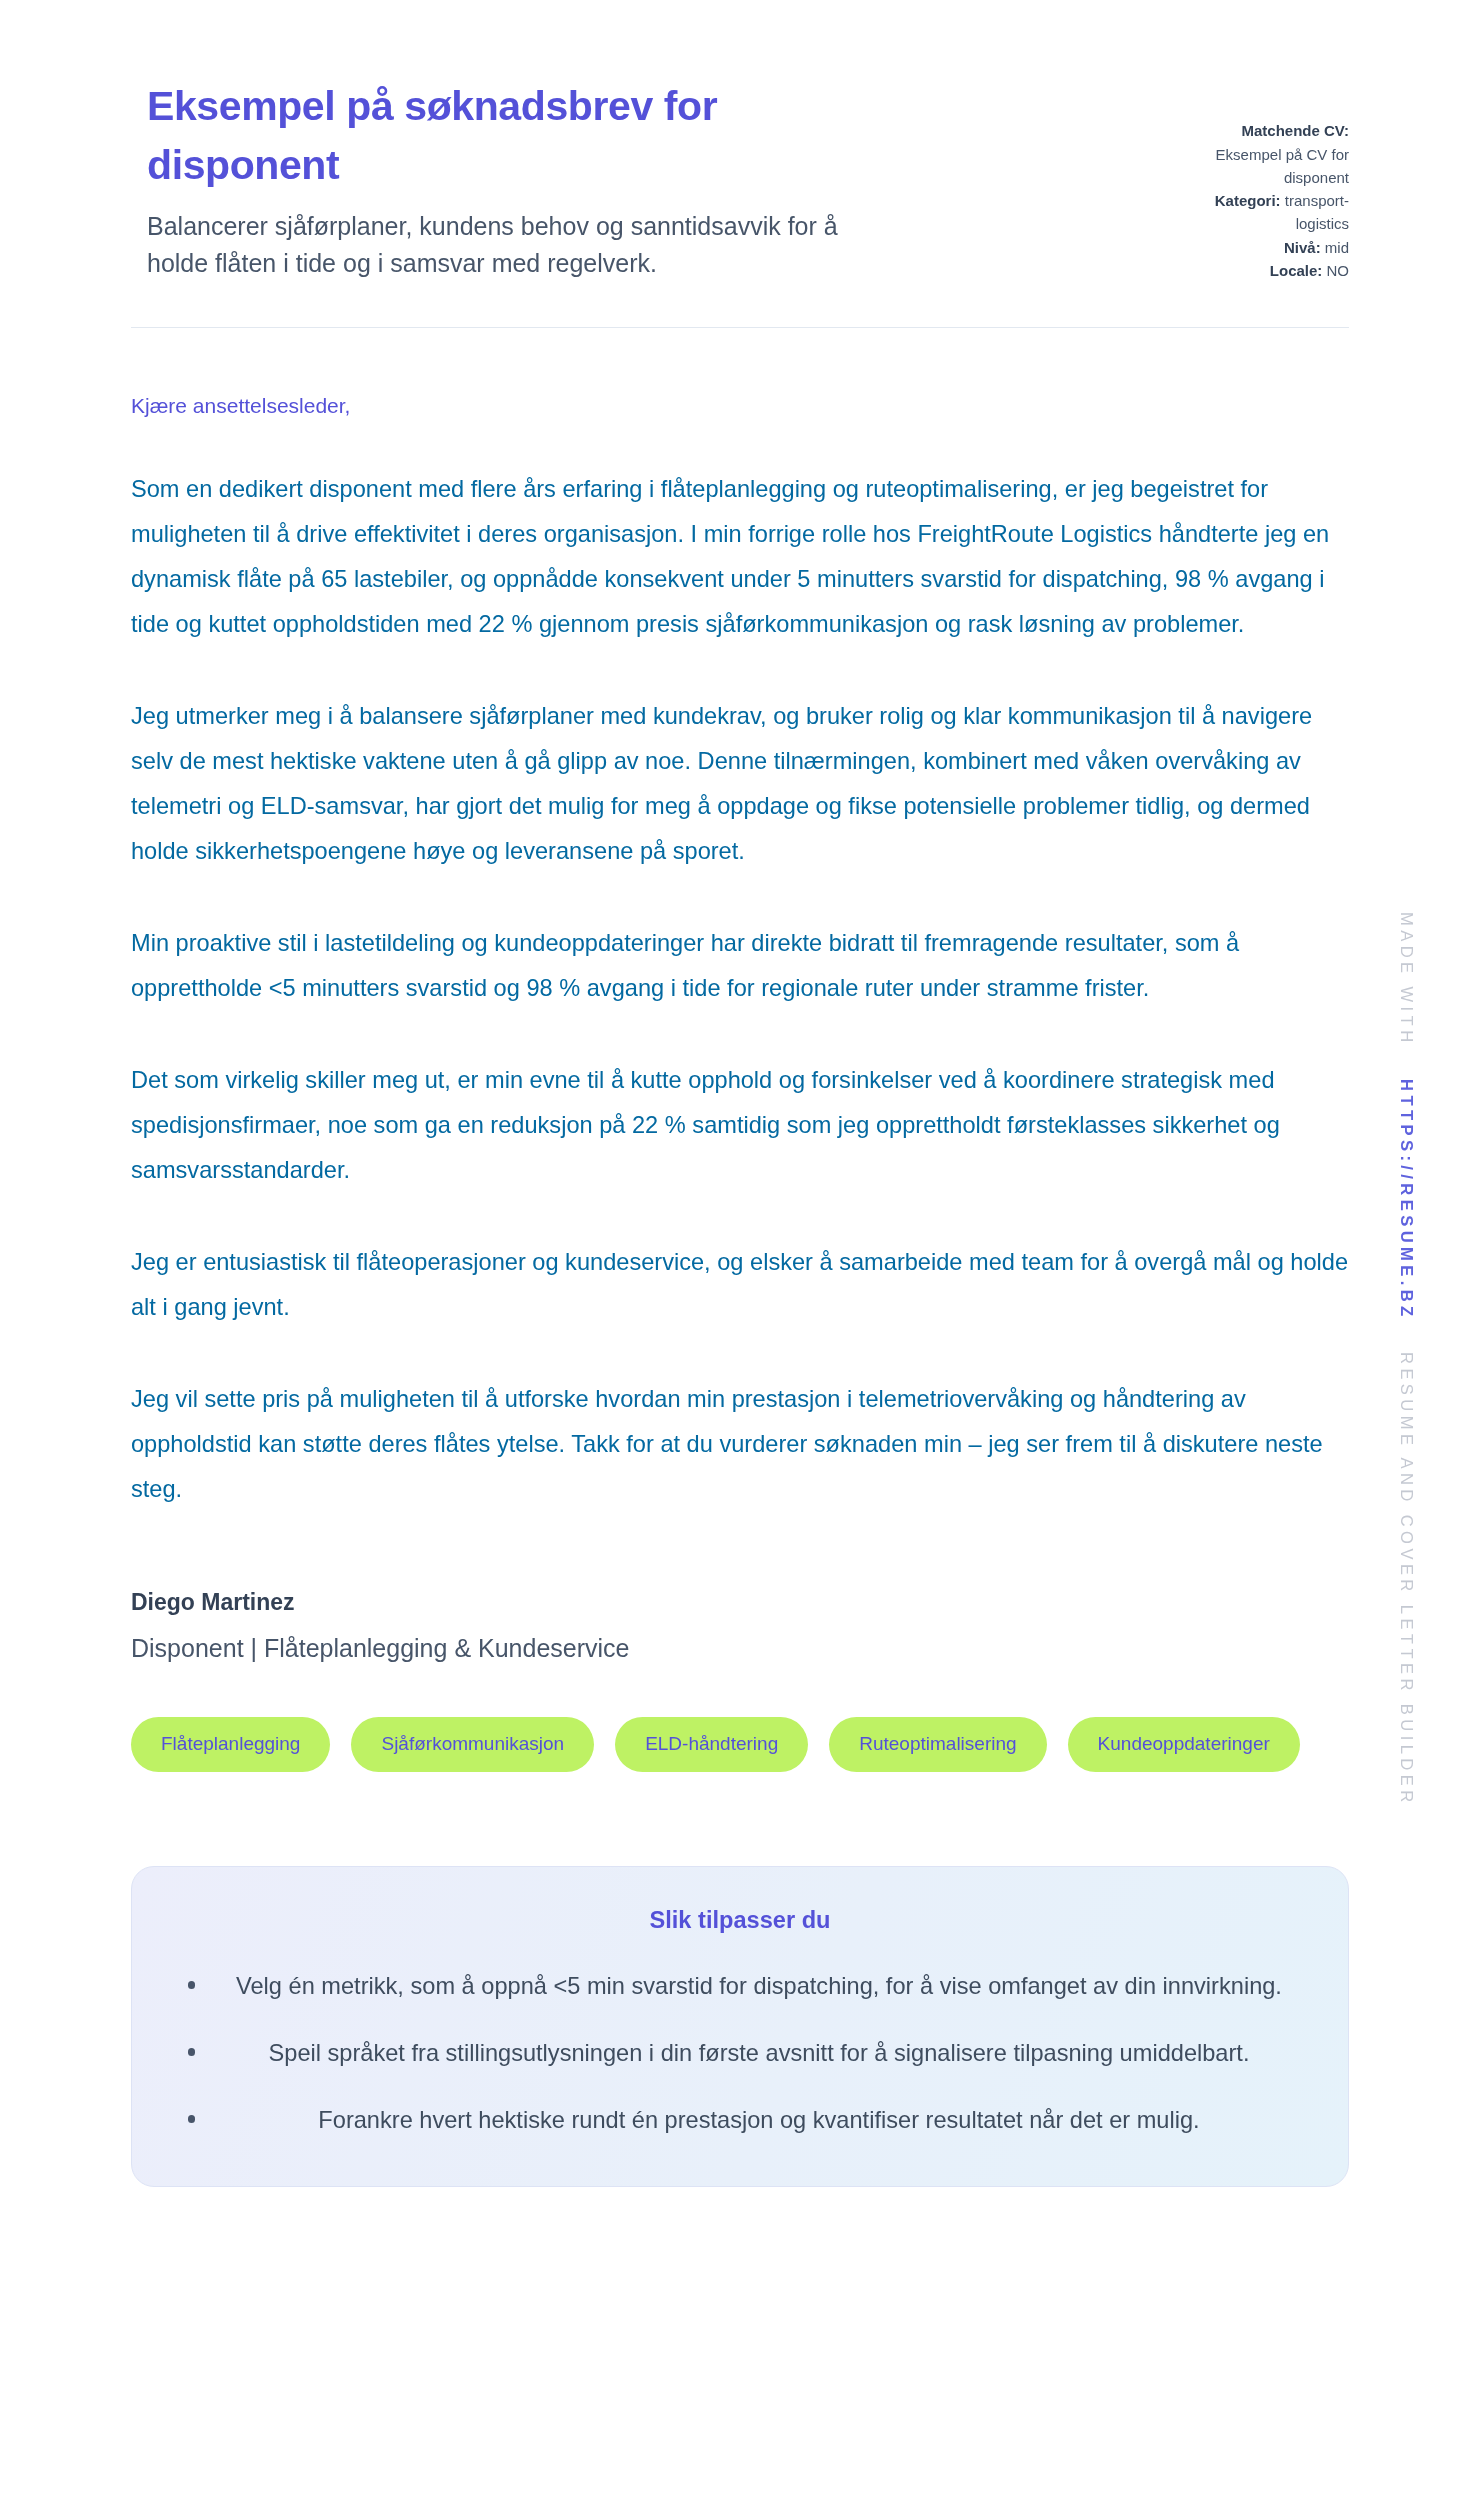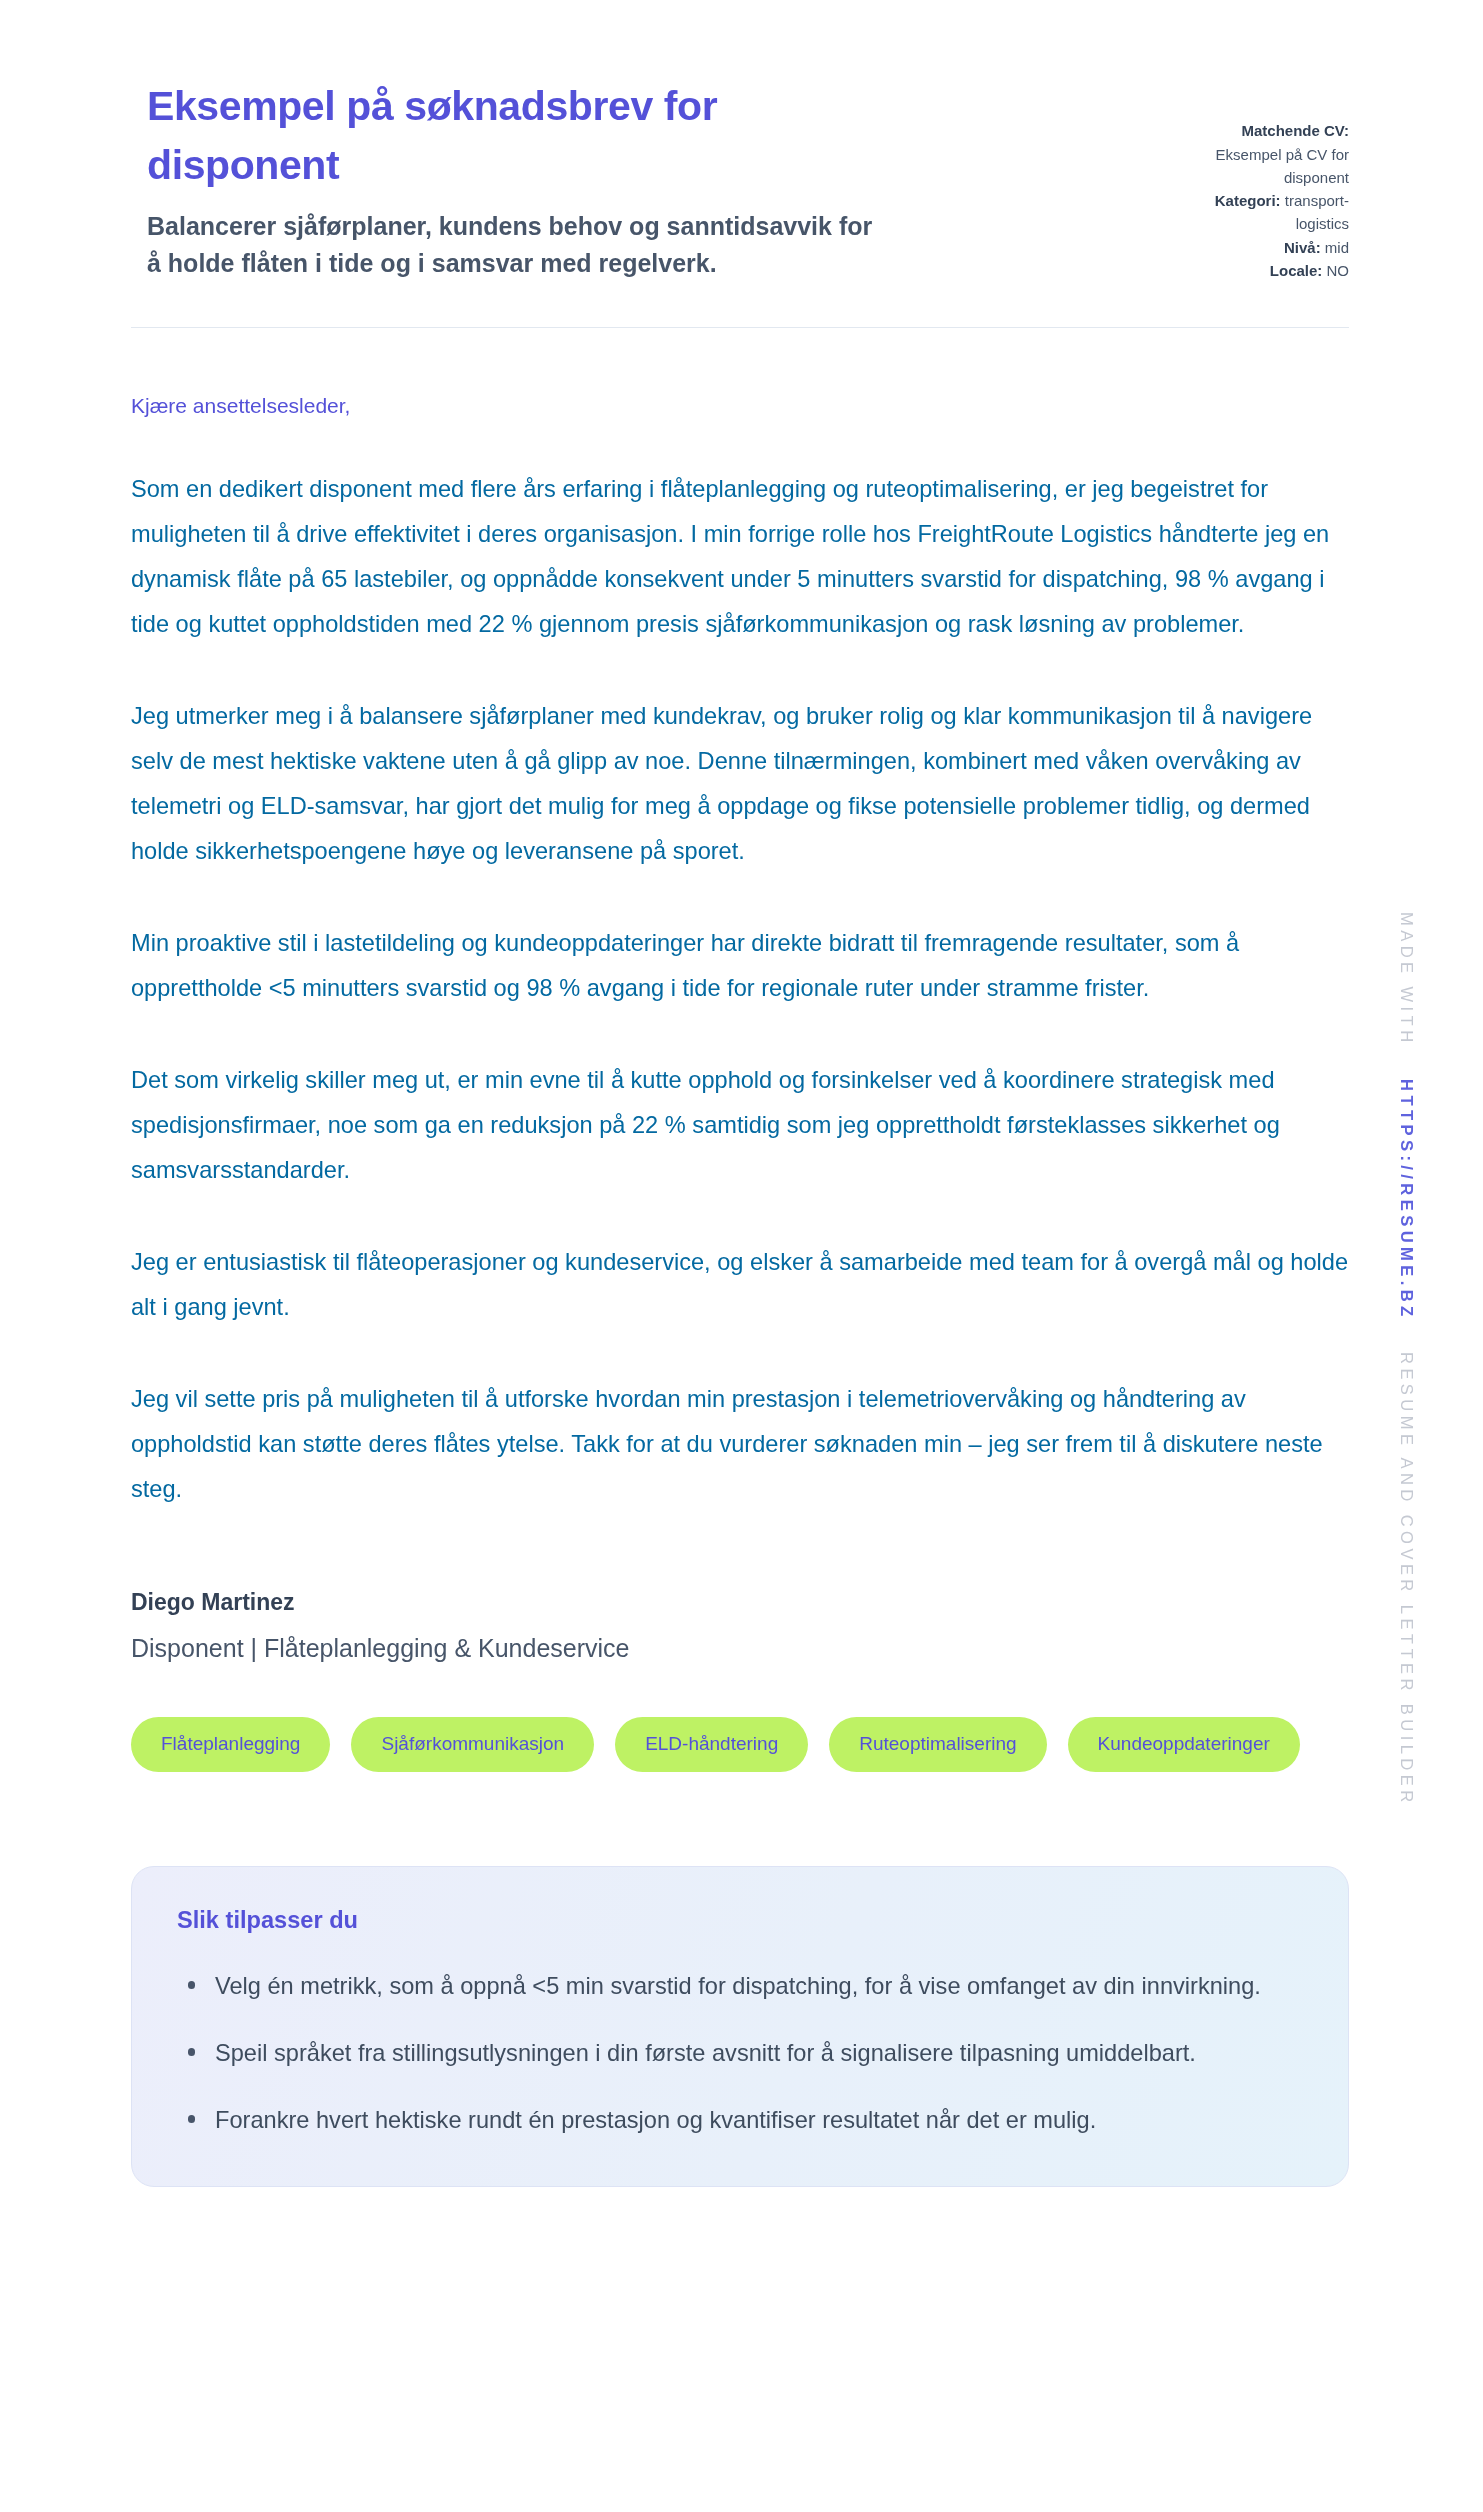--- a/index.html
+++ b/index.html
@@ -22,21 +22,21 @@
     color: #5451d8;
     font-size: 41px;
     font-weight: 700;
     line-height: 1.45;
     letter-spacing: -0.4px;
   }
   .page-subtitle {
     margin-top: 12.2px;
     color: #475569;
     font-size: 25px;
-    font-weight: 700;
+    font-weight: 400;
     line-height: 1.48;
   }
   .meta {
     flex: 0 0 173px;
     width: 173px;
     margin-left: auto;
     text-align: right;
     font-size: 15px;
     line-height: 1.55;
     color: #475569;
@@ -95,20 +95,21 @@
     white-space: nowrap;
   }
 
   
   .tipbox {
     margin-top: 94px;
     border: 1.7px solid #dde3f5;
     border-radius: 23px;
     background: linear-gradient(115deg, #eceefb 0%, #e8f0fa 55%, #e5f2fa 100%);
     padding: 40px 45px 44px 45px;
+    text-align: center;
   }
   .tipbox-title {
     color: #5451d8;
     font-size: 23.6px;
     font-weight: 700;
   }
   .tiplist { list-style: none; margin-top: 30px; }
   .tiplist li {
     position: relative;
     padding-left: 38px;

